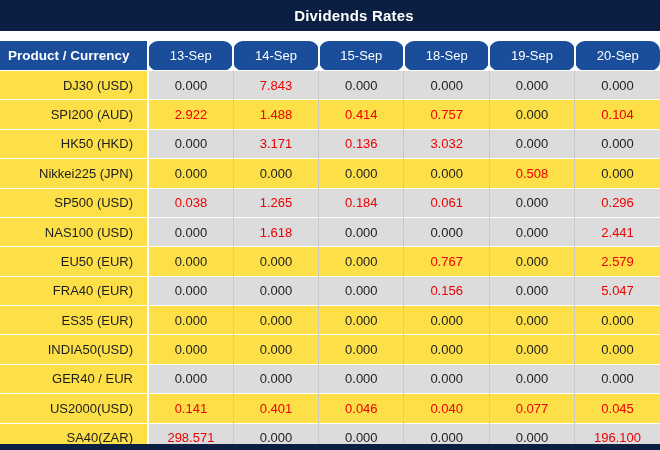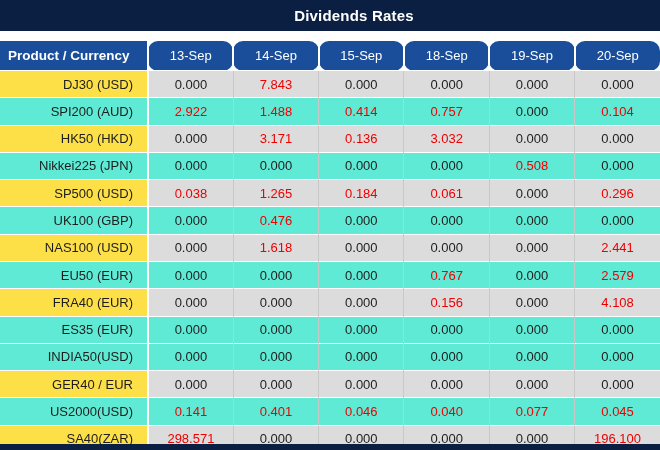--- a/index.html
+++ b/index.html
@@ -58,21 +58,21 @@
     white-space: nowrap;
   }
   tbody td.product-cell {
     text-align: right;
     padding-right: 14px;
     border-right: 2px solid #ffffff;
   }
   tbody td.value-cell + td.value-cell { border-left: 1px solid #c9c9c9; }
   tbody tr.gray td.value-cell   { background: #dcdcdc; }
   tbody tr.gray td.product-cell { background: #fde047; }
-  tbody tr.white td             { background: #5eead4; }
+  tbody tr.white td             { background: #fde047; }
   tbody td.red { color: #ee0000; }
   .footer-bar {
     height: 6px; flex: 0 0 6px;
     background: #0b1f42;
   }
 </style>
 </head>
 <body>
 
 <div class="app">
@@ -142,29 +142,20 @@
           </tr>
           <tr class="gray">
             <td class="product-cell">SP500 (USD)</td>
             <td class="value-cell red">0.038</td>
             <td class="value-cell red">1.265</td>
             <td class="value-cell red">0.184</td>
             <td class="value-cell red">0.061</td>
             <td class="value-cell">0.000</td>
             <td class="value-cell red">0.296</td>
           </tr>
-          <tr class="white">
-            <td class="product-cell">UK100 (GBP)</td>
-            <td class="value-cell">0.000</td>
-            <td class="value-cell red">0.476</td>
-            <td class="value-cell">0.000</td>
-            <td class="value-cell">0.000</td>
-            <td class="value-cell">0.000</td>
-            <td class="value-cell">0.000</td>
-          </tr>
           <tr class="gray">
             <td class="product-cell">NAS100 (USD)</td>
             <td class="value-cell">0.000</td>
             <td class="value-cell red">1.618</td>
             <td class="value-cell">0.000</td>
             <td class="value-cell">0.000</td>
             <td class="value-cell">0.000</td>
             <td class="value-cell red">2.441</td>
           </tr>
           <tr class="white">
@@ -176,21 +167,21 @@
             <td class="value-cell">0.000</td>
             <td class="value-cell red">2.579</td>
           </tr>
           <tr class="gray">
             <td class="product-cell">FRA40 (EUR)</td>
             <td class="value-cell">0.000</td>
             <td class="value-cell">0.000</td>
             <td class="value-cell">0.000</td>
             <td class="value-cell red">0.156</td>
             <td class="value-cell">0.000</td>
-            <td class="value-cell red">4.108</td>
+            <td class="value-cell red">5.047</td>
           </tr>
           <tr class="white">
             <td class="product-cell">ES35 (EUR)</td>
             <td class="value-cell">0.000</td>
             <td class="value-cell">0.000</td>
             <td class="value-cell">0.000</td>
             <td class="value-cell">0.000</td>
             <td class="value-cell">0.000</td>
             <td class="value-cell">0.000</td>
           </tr>

